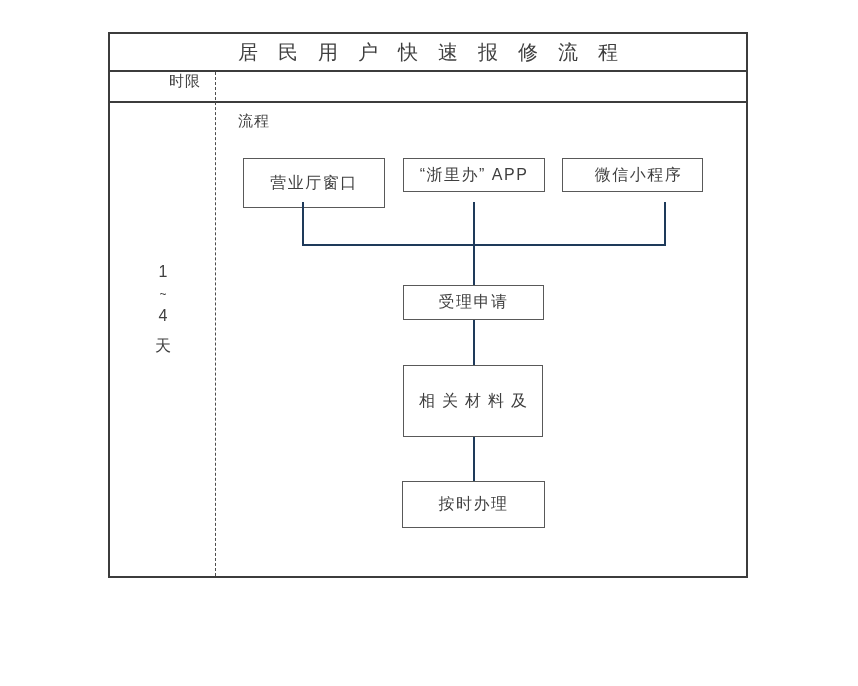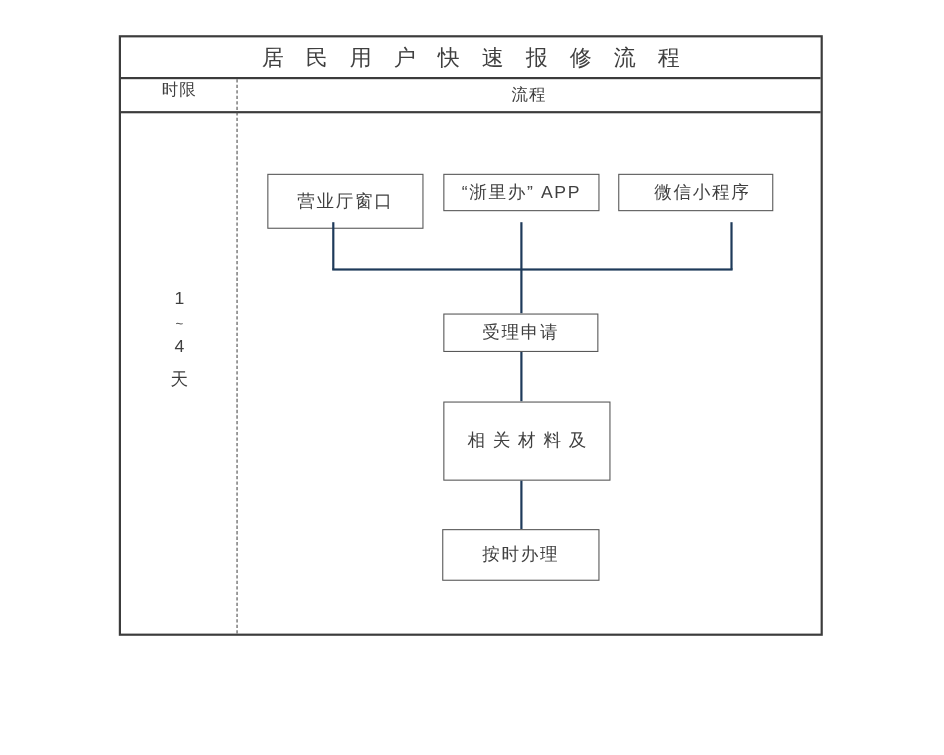--- a/index.html
+++ b/index.html
@@ -45,26 +45,26 @@
   }
   .header-row {
     position: absolute;
     left: 0; top: 38px; width: 636px; height: 31px;
     border-bottom: 2px solid var(--frame-line);
     display: flex;
   }
   .header-cell-time {
     width: 106px; height: 19px;
     display: flex; align-items: flex-start; justify-content: center;
-    font-size: 15px; letter-spacing: 1px;
+    font-size: 15px; letter-spacing: 1px; margin-left: 22px;
   }
   .header-cell-process {
     flex: 1; height: 29px;
-    display: flex; align-items: center; justify-content: center;
-    font-size: 15px; letter-spacing: 1px;
+    display: flex; align-items: center; justify-content: flex-start;
+    font-size: 15px; letter-spacing: 1px; margin-top: 35px;
   }
   .dashed-divider {
     position: absolute;
     left: 105px; top: 38px;
     width: 0; height: 504px;
     border-left: 1px dashed #4d4d4d;
   }
   .time-limit {
     position: absolute;
     left: 0; top: 226px; width: 106px;
@@ -80,21 +80,21 @@
     background: #ffffff;
     display: flex; align-items: center; justify-content: center;
     font-size: 16px; letter-spacing: 1.5px;
     color: var(--text);
     white-space: nowrap;
   }
   .node-channel-1 { left: 133px; top: 124px; width: 142px; height: 50px; }
   .node-channel-2 { left: 293px; top: 124px; width: 142px; height: 34px; }
   .node-channel-3 { left: 452px; top: 124px; width: 141px; height: 34px; padding-left: 12px; }
   .node-accept    { left: 293px; top: 251px; width: 141px; height: 35px; }
-  .node-review    { left: 293px; top: 331px; width: 152px; height: 72px;
+  .node-review    { left: 293px; top: 331px; width: 140px; height: 72px;
                     flex-direction: row; justify-content: center; }
   .node-review .rv1 { display: block; line-height: 30px; letter-spacing: 7px; padding-left: 7px; }
   .node-review .rv2 { display: block; line-height: 30px; letter-spacing: 2.5px; padding-left: 2.5px; }
   .node-handle    { left: 292px; top: 447px; width: 143px; height: 47px; }
   .conn { position: absolute; background: var(--connector); }
   .conn-v-left   { left: 192px; top: 168px; width: 2px; height: 43px; }
   .conn-v-mid    { left: 363px; top: 168px; width: 2px; height: 83px; }
   .conn-v-right  { left: 554px; top: 168px; width: 2px; height: 43px; }
   .conn-h        { left: 192px; top: 210px; width: 364px; height: 2px; }
   .conn-v-seg2   { left: 363px; top: 286px; width: 2px; height: 45px; }

